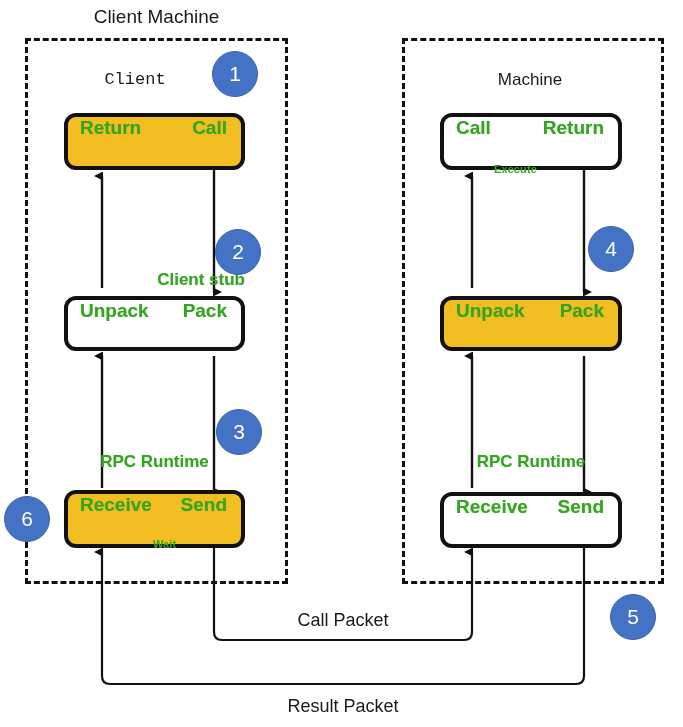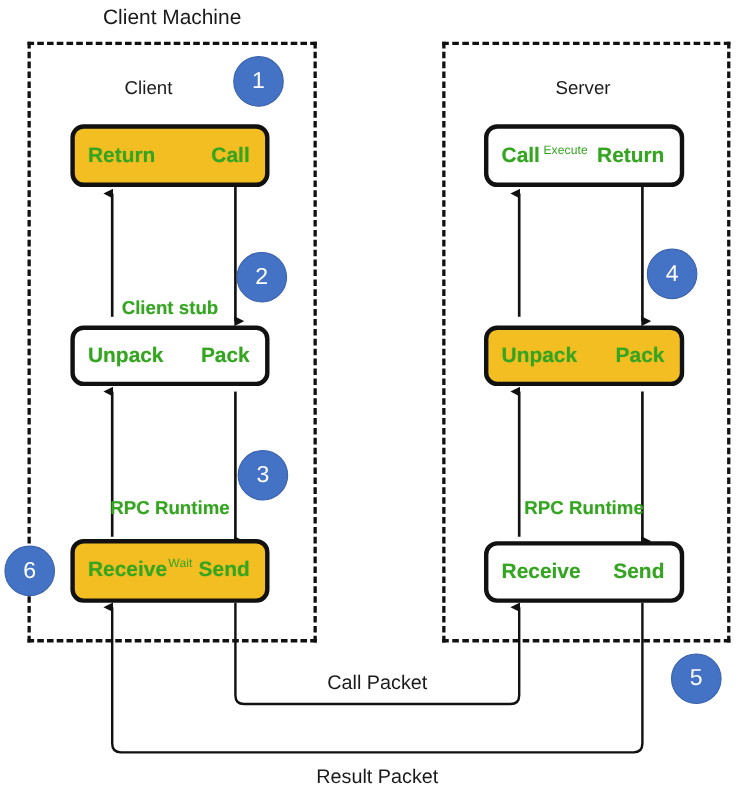--- a/index.html
+++ b/index.html
@@ -59,43 +59,43 @@
     text-shadow: 0 0 1px rgba(53,165,33,0.4);
   }
   
   .comp-box {
     position: absolute;
     box-sizing: border-box;
     border: 4px solid #111111;
     border-radius: 12px;
     background: #ffffff;
     display: flex;
-    align-items: center;
     justify-content: space-between;
   }
   .comp-box.filled {
     background: #F2BE22;
   }
   .comp-text {
     font-size: 19px;
     color: #35a521;
     font-weight: 600;
     white-space: nowrap;
     text-shadow: 0 0 1px rgba(53,165,33,0.45);
   }
   .comp-text.left  { margin-left: 12px; }
   .comp-text.right { margin-right: 14px; }
   
   .micro-label {
     position: absolute;
     font-size: 11px;
     color: #35a521;
-    font-weight: 400;
+    font-weight: 700;
     white-space: nowrap;
     letter-spacing: 0.1px;
+    margin-top: 32px;
   }
   
   .badge {
     position: absolute;
     width: 46px;
     height: 46px;
     border-radius: 50%;
     background: #4472C4;
     border: 1px solid #3A62AC;
     color: #ffffff;
@@ -158,46 +158,46 @@
 
     <path d="M214 548 L214 632 Q214 640 222 640 L464 640 Q472 640 472 632 L472 552" stroke="#111111" stroke-width="2.2" fill="none" marker-end="url(#arrHeadUp)"></path>
 
     <path d="M584 548 L584 676 Q584 684 576 684 L110 684 Q102 684 102 676 L102 552" stroke="#111111" stroke-width="2.2" fill="none" marker-end="url(#arrHeadUp)"></path>
   </svg>
 
   <div class="machine-title" style="left:25px; top:6px; width:263px;">Client Machine</div>
 
   <div class="machine-frame" style="left:25px; top:38px; width:263px; height:546px;"></div>
 
-  <div class="role-title" style="left:65px; top:70px; width:140px;">Client</div>
+  <div class="role-title" style="left:65px; top:70px; width:140px;font-family:Liberation Mono, monospace;">Client</div>
 
   <div class="comp-box filled" style="left:64px; top:113px; width:181px; height:57px;">
     <span class="comp-text left">Return</span>
     <span class="comp-text right">Call</span>
   </div>
 
-  <div class="layer-label" style="left:64px; top:270px; width:181px;">Client stub</div>
+  <div class="layer-label" style="left:64px; top:270px; width:181px;text-align:right;">Client stub</div>
 
   <div class="comp-box" style="left:64px; top:296px; width:181px; height:55px;">
     <span class="comp-text left">Unpack</span>
     <span class="comp-text right">Pack</span>
   </div>
 
   <div class="layer-label" style="left:64px; top:452px; width:181px;">RPC Runtime</div>
 
   <div class="comp-box filled" style="left:64px; top:490px; width:181px; height:58px;">
     <span class="comp-text left">Receive</span>
     <span class="comp-text right">Send</span>
   </div>
   <div class="micro-label" style="left:153px; top:506px;text-align:center;">Wait</div>
 
 
   <div class="machine-frame" style="left:402px; top:38px; width:262px; height:546px;"></div>
 
-  <div class="role-title" style="left:465px; top:70px; width:130px;">Server</div>
+  <div class="role-title" style="left:465px; top:70px; width:130px;">Machine</div>
 
   <div class="comp-box" style="left:440px; top:113px; width:182px; height:57px;">
     <span class="comp-text left">Call</span>
     <span class="comp-text right">Return</span>
   </div>
   <div class="micro-label" style="left:494px; top:131px;">Execute</div>
 
 
   <div class="comp-box filled" style="left:440px; top:296px; width:182px; height:55px;">
     <span class="comp-text left">Unpack</span>

